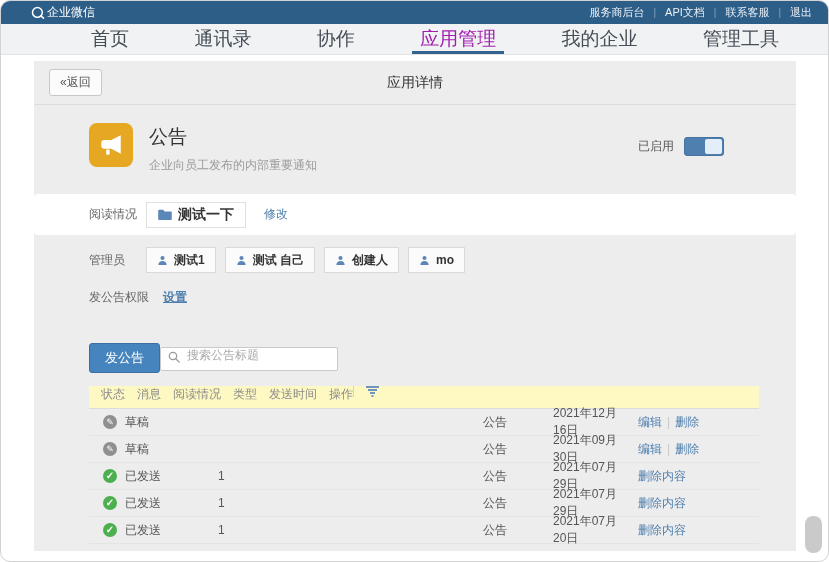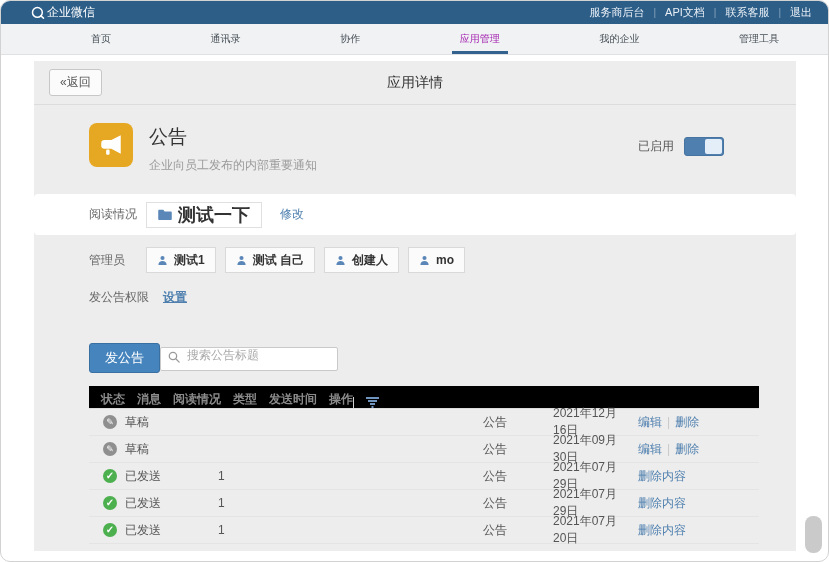--- a/index.html
+++ b/index.html
@@ -10,21 +10,21 @@
 
   
   .topbar { height: 23px; background: #2d5e88; display: flex; align-items: center; padding: 0 16px 0 30px; }
   .brand { display: flex; align-items: center; gap: 2px; color: #fff; font-size: 12px; }
   .top-links { margin-left: auto; display: flex; align-items: center; }
   .top-link { color: #e9eff5; font-size: 11px; text-decoration: none; cursor: pointer; }
   .top-link + .top-link::before { content: "|"; color: rgba(255,255,255,.4); margin: 0 9px; font-size: 10px; }
 
   
   .nav { height: 31px; background: #f1f2f3; border-bottom: 1px solid #dfe1e2; display: flex; justify-content: space-between; padding: 0 41px 0 82px; }
-  .nav-item { position: relative; display: inline-block; line-height: 30px; padding: 0 8px; font-size: 10px; color: #454e57; text-decoration: none; cursor: pointer; }
+  .nav-item { position: relative; display: inline-block; line-height: 30px; padding: 0 8px; font-size: 19px; color: #454e57; text-decoration: none; cursor: pointer; }
   .nav-item[data-active="true"] { color: #a21caf; }
   .nav-item[data-active="true"]::after { content: ""; position: absolute; left: 0; right: 0; bottom: 0; height: 3px; background: #33628e; }
 
   
   .content { position: relative; margin: 6px 32px 0 33px; height: 490px; background: #ededed; overflow: hidden; }
 
   .detail-bar { position: relative; height: 44px; border-bottom: 1px solid #dcdcdc; display: flex; align-items: center; }
   .page-title { position: absolute; left: 0; right: 0; text-align: center; font-size: 14px; color: #333; }
   .back-btn { position: relative; z-index: 1; margin-left: 15px; background: #fbfbfb; border: 1px solid #c7c7c7; border-radius: 3px; padding: 4px 10px; font-size: 12px; color: #555; cursor: pointer; }
 
@@ -33,39 +33,39 @@
   .app-info { margin-left: 16px; padding-top: 1px; }
   .app-name { font-size: 19px; color: #333; }
   .app-desc { font-size: 12px; color: #9b9b9b; margin-top: 7px; }
   .enable-wrap { position: absolute; top: 32px; right: 72px; display: flex; align-items: center; gap: 10px; font-size: 12px; color: #555; }
   .toggle { position: relative; width: 40px; height: 19px; background: #4e7fae; border: 1px solid #4673a0; border-radius: 3px; cursor: pointer; }
   .toggle .knob { position: absolute; top: 1px; right: 1px; width: 17px; height: 15px; background: #e4eef8; border-radius: 2px; }
 
   .field-row { display: flex; align-items: center; padding-left: 55px; font-size: 12px; color: #666; }
   .field-label { width: 57px; flex: 0 0 auto; }
   .highlight-band { margin-top: 20px; height: 41px; background: #fff; border-radius: 4px; }
-  .scope-chip { display: inline-flex; align-items: center; gap: 6px; height: 26px; padding: 0 11px; background: #fff; border: 1px solid #e0e0e0; font-size: 18px; font-weight: bold; color: #333; }
+  .scope-chip { display: inline-flex; align-items: center; gap: 6px; height: 26px; padding: 0 11px; background: #fff; border: 1px solid #e0e0e0; font-size: 14px; font-weight: bold; color: #333; }
   .link { color: #4e7fae; text-decoration: none; cursor: pointer; }
   .modify-link { margin-left: 18px; font-size: 12px; }
   .admin-row { margin-top: 12px; }
   .chips { display: flex; gap: 9px; }
   .chip { display: inline-flex; align-items: center; gap: 6px; height: 26px; padding: 0 10px; background: #fbfbfb; border: 1px solid #d9d9d9; font-size: 12px; font-weight: bold; color: #333; }
   .perm-row { margin-top: 16px; }
   .perm-link { margin-left: 14px; font-weight: bold; text-decoration: underline; }
 
   .toolbar { margin-top: 37px; display: flex; justify-content: flex-start; align-items: center; padding: 0 47px 0 55px; }
   .primary-btn { background: #4684bd; border: 1px solid #3a70a1; border-radius: 3px; color: #fff; font-size: 13px; padding: 5px 15px; cursor: pointer; font-family: inherit; }
   .search-wrap { position: relative; }
   .search-wrap input { width: 178px; height: 24px; border: 1px solid #c9c9c9; border-radius: 2px; background: #fff; font-size: 12px; color: #333; padding: 0 6px 8px 26px; font-family: inherit; outline: none; }
   .search-wrap input::placeholder { color: #aaa; }
   .search-icon { position: absolute; left: 8px; top: 6px; }
 
   
   .table { margin: 13px 37px 0 55px; }
-  .thead { display: flex; align-items: flex-end; background: #000000; height: 23px; border-bottom: 1px solid #dcdcdc; font-size: 12px; color: #8b8b8b; font-weight: bold; }
+  .thead { display: flex; align-items: flex-start; background: #fef9c3; height: 23px; border-bottom: 1px solid #dcdcdc; font-size: 12px; color: #8b8b8b; }
   .hcells { display: flex; }
   .th, .td { display: flex; align-items: center; padding-left: 12px; }
   .c1 { width: 117px; padding-left: 14px !important; }
   .c2 { width: 160px; }
   .c3 { width: 105px; }
   .c4 { width: 70px; }
   .c5 { width: 85px; }
   .c6 { width: 70px; }
   .th-filter { flex: 1; border-left: 1px solid #d3d3d3; display: flex; align-items: center; justify-content: flex-start; padding-left: 12px; cursor: pointer; }
   .tr { display: flex; height: 27px; border-bottom: 1px solid #e4e4e4; font-size: 12px; color: #555; }

